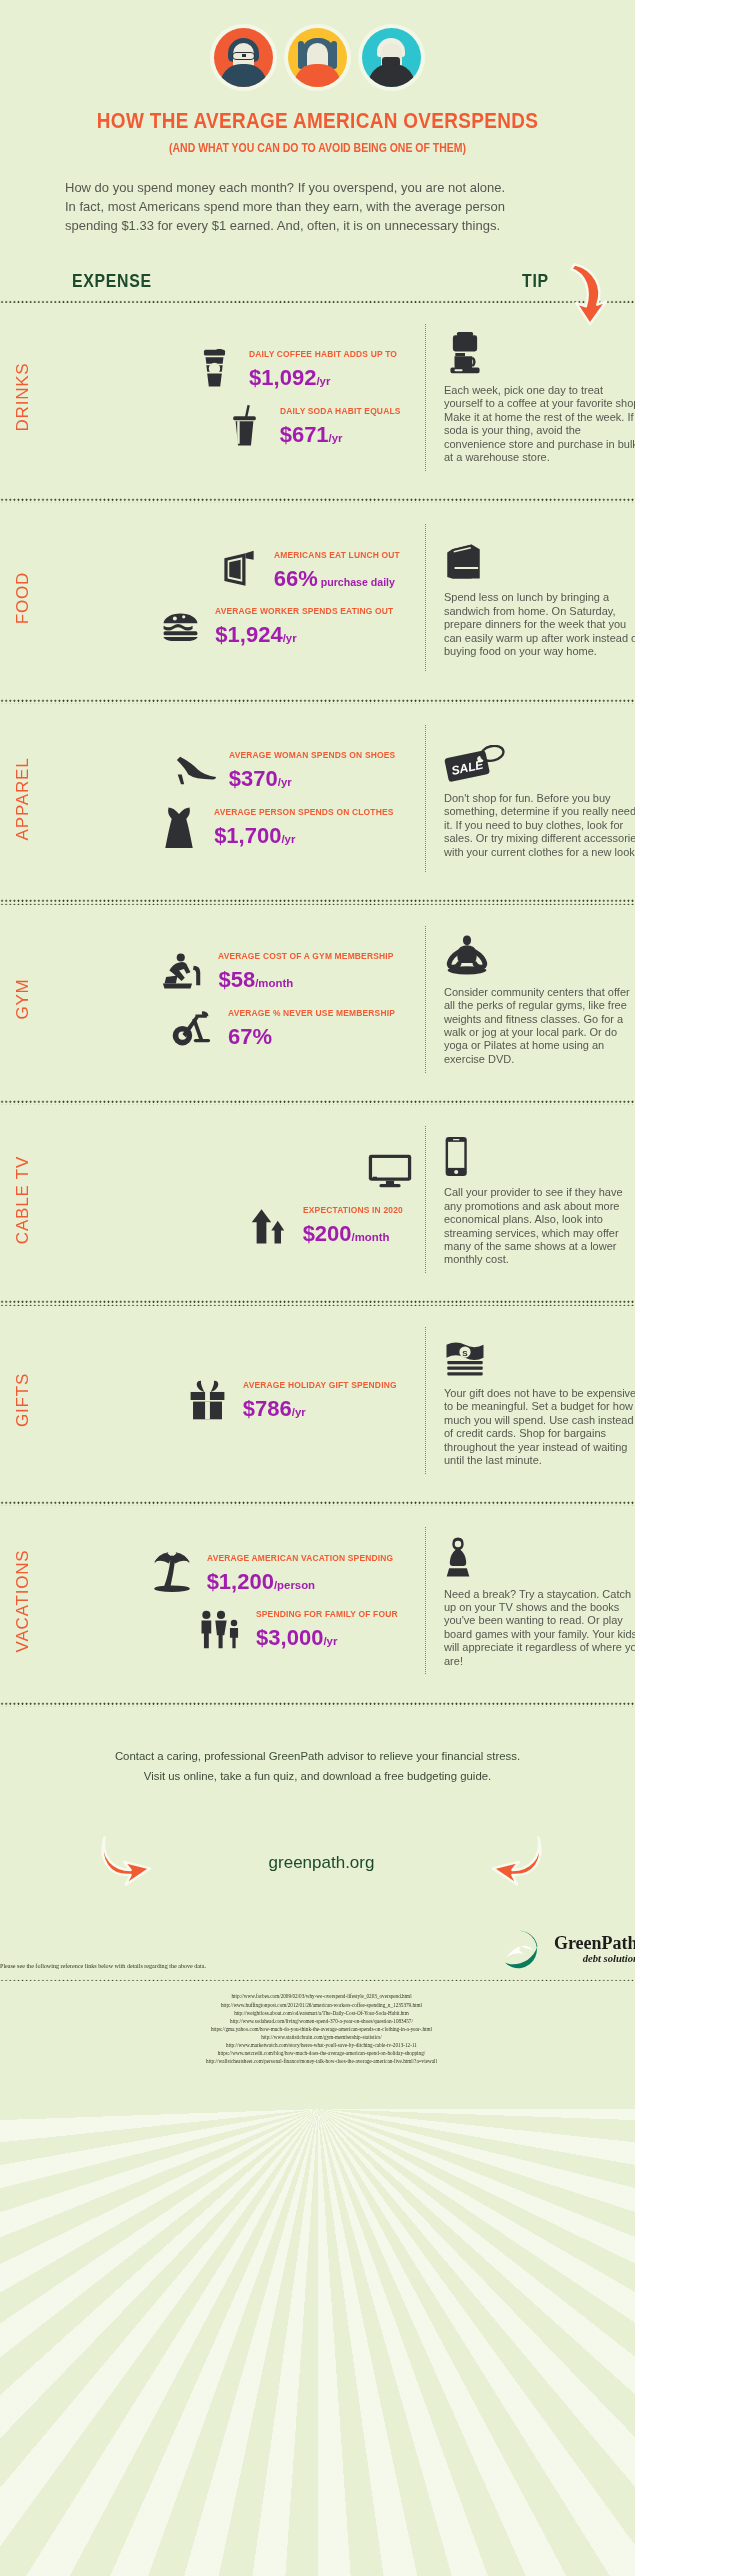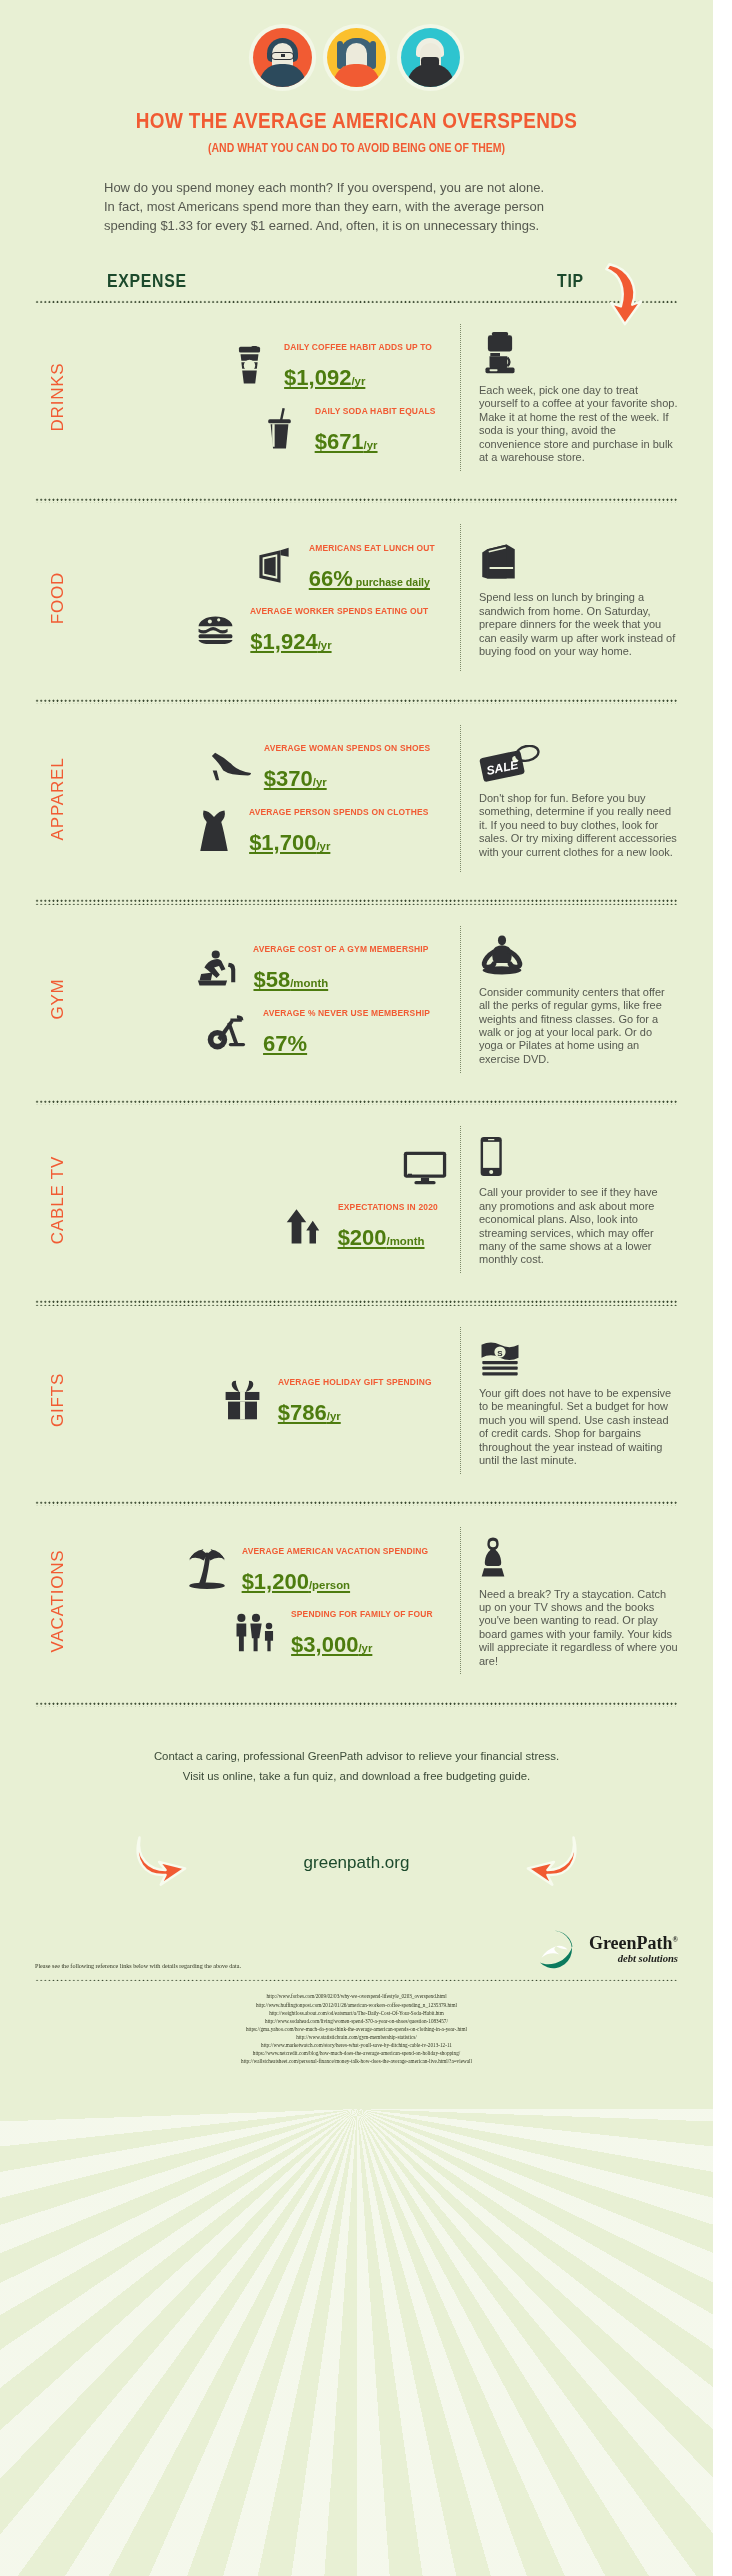--- a/index.html
+++ b/index.html
@@ -3,21 +3,21 @@
 <meta charset="utf-8">
 <style>
   * { box-sizing: border-box; margin: 0; padding: 0; }
   html, body { background: #ffffff; }
   body {
     font-family: "Liberation Sans", sans-serif;
     width: 733px;
   }
   .poster {
     position: relative;
-    width: 713px;
+    width: 635px;
     min-height: 2576px;
     background: #e8f0d4;
     overflow: hidden;
   }
   
   .sunburst {
     position: absolute;
     left: 50%; top: 2109px;
     width: 1384px; height: 1384px;
     margin-left: -692px;
@@ -147,22 +147,22 @@
   }
   .stat { display: flex; align-items: center; gap: 11.4px; }
   .stat-icon { width: 47px; flex: 0 0 47px; display: flex; justify-content: center; align-items: center; }
   .stat-text { flex: 1 1 auto; }
   .stat-label {
     color: #f15b33; font-size: 9.4px; font-weight: bold;
     letter-spacing: 0.2px; white-space: nowrap;
     transform: scaleX(0.9); transform-origin: left center;
   }
   .stat-value {
-    color: #4d7c0f; font-size: 22px; font-weight: bold;
-    line-height: 1.08; margin-top: 14px; white-space: nowrap; text-decoration: underline;
+    color: #a21caf; font-size: 22px; font-weight: bold;
+    line-height: 1.08; margin-top: 7px; white-space: nowrap;
   }
   .stat-unit { font-size: 11.4px; font-weight: bold; }
   .stat-unit.small { font-size: 10.6px; }
 
   .tip-col {
     flex: 0 0 218px; width: 218px;
     border-left: 1.6px dotted #7e8b6b;
     padding-left: 18px;
     display: flex; flex-direction: column; justify-content: center;
   }

